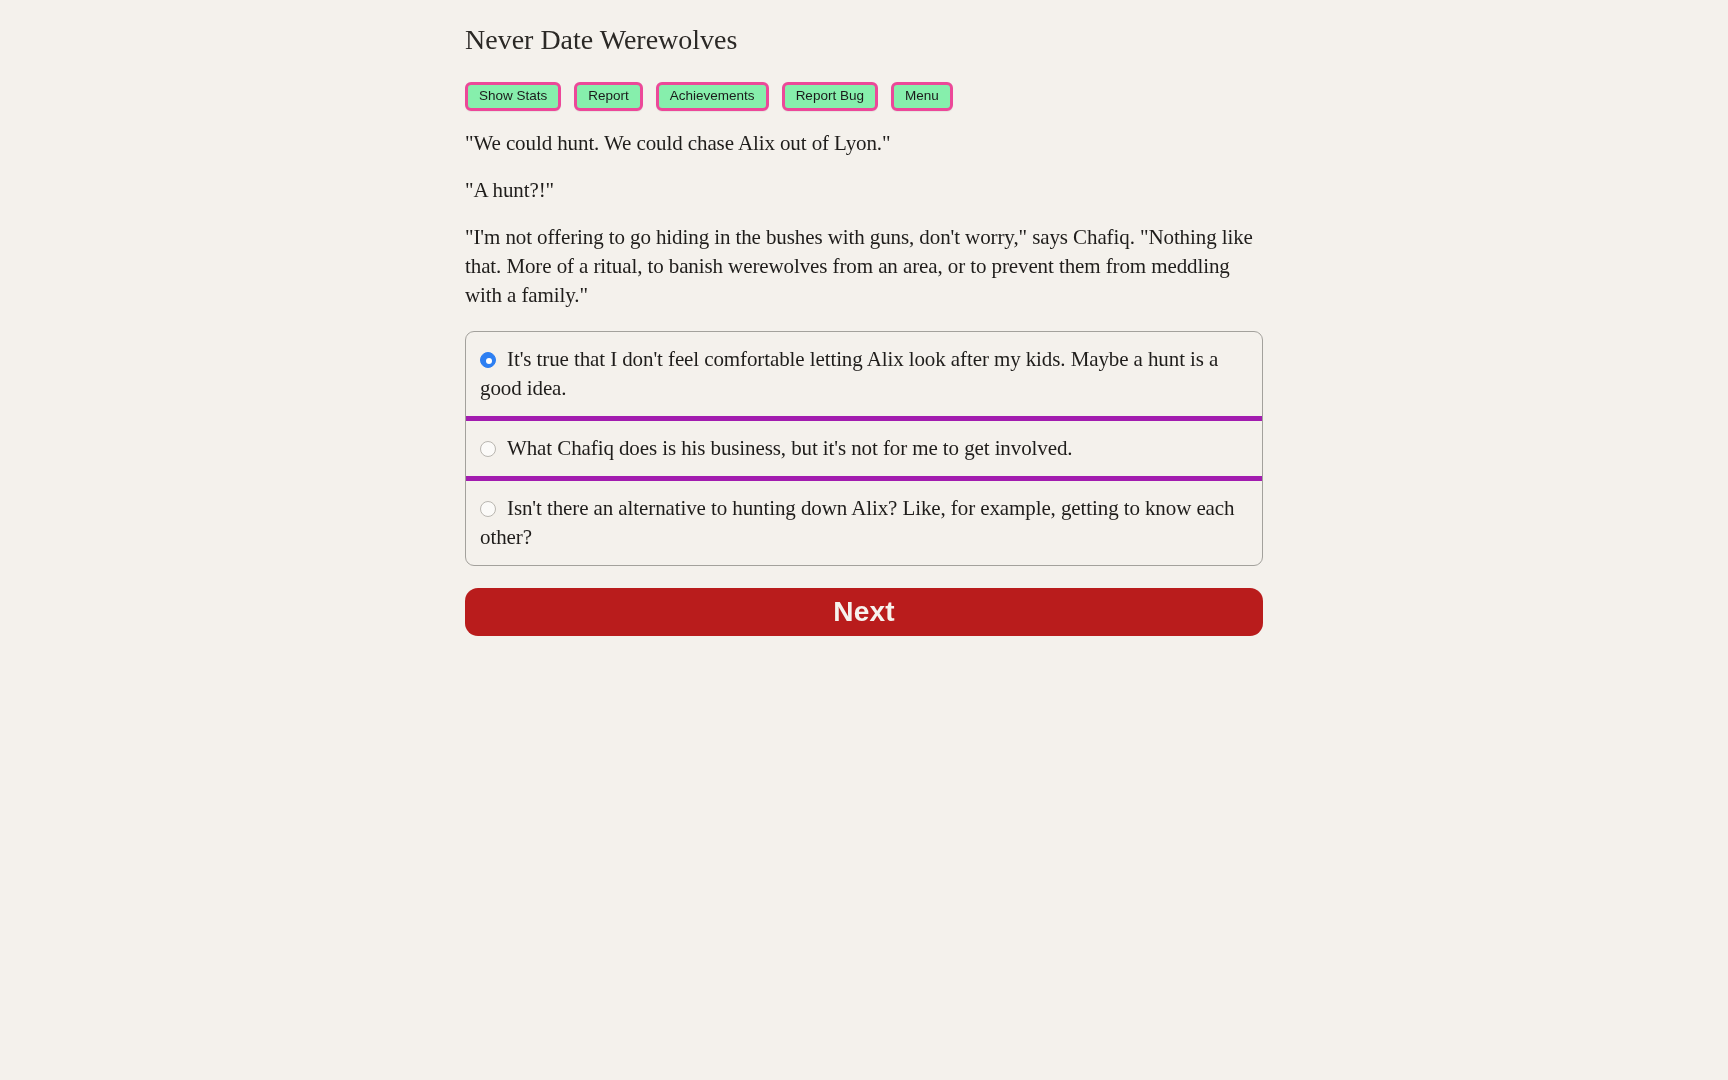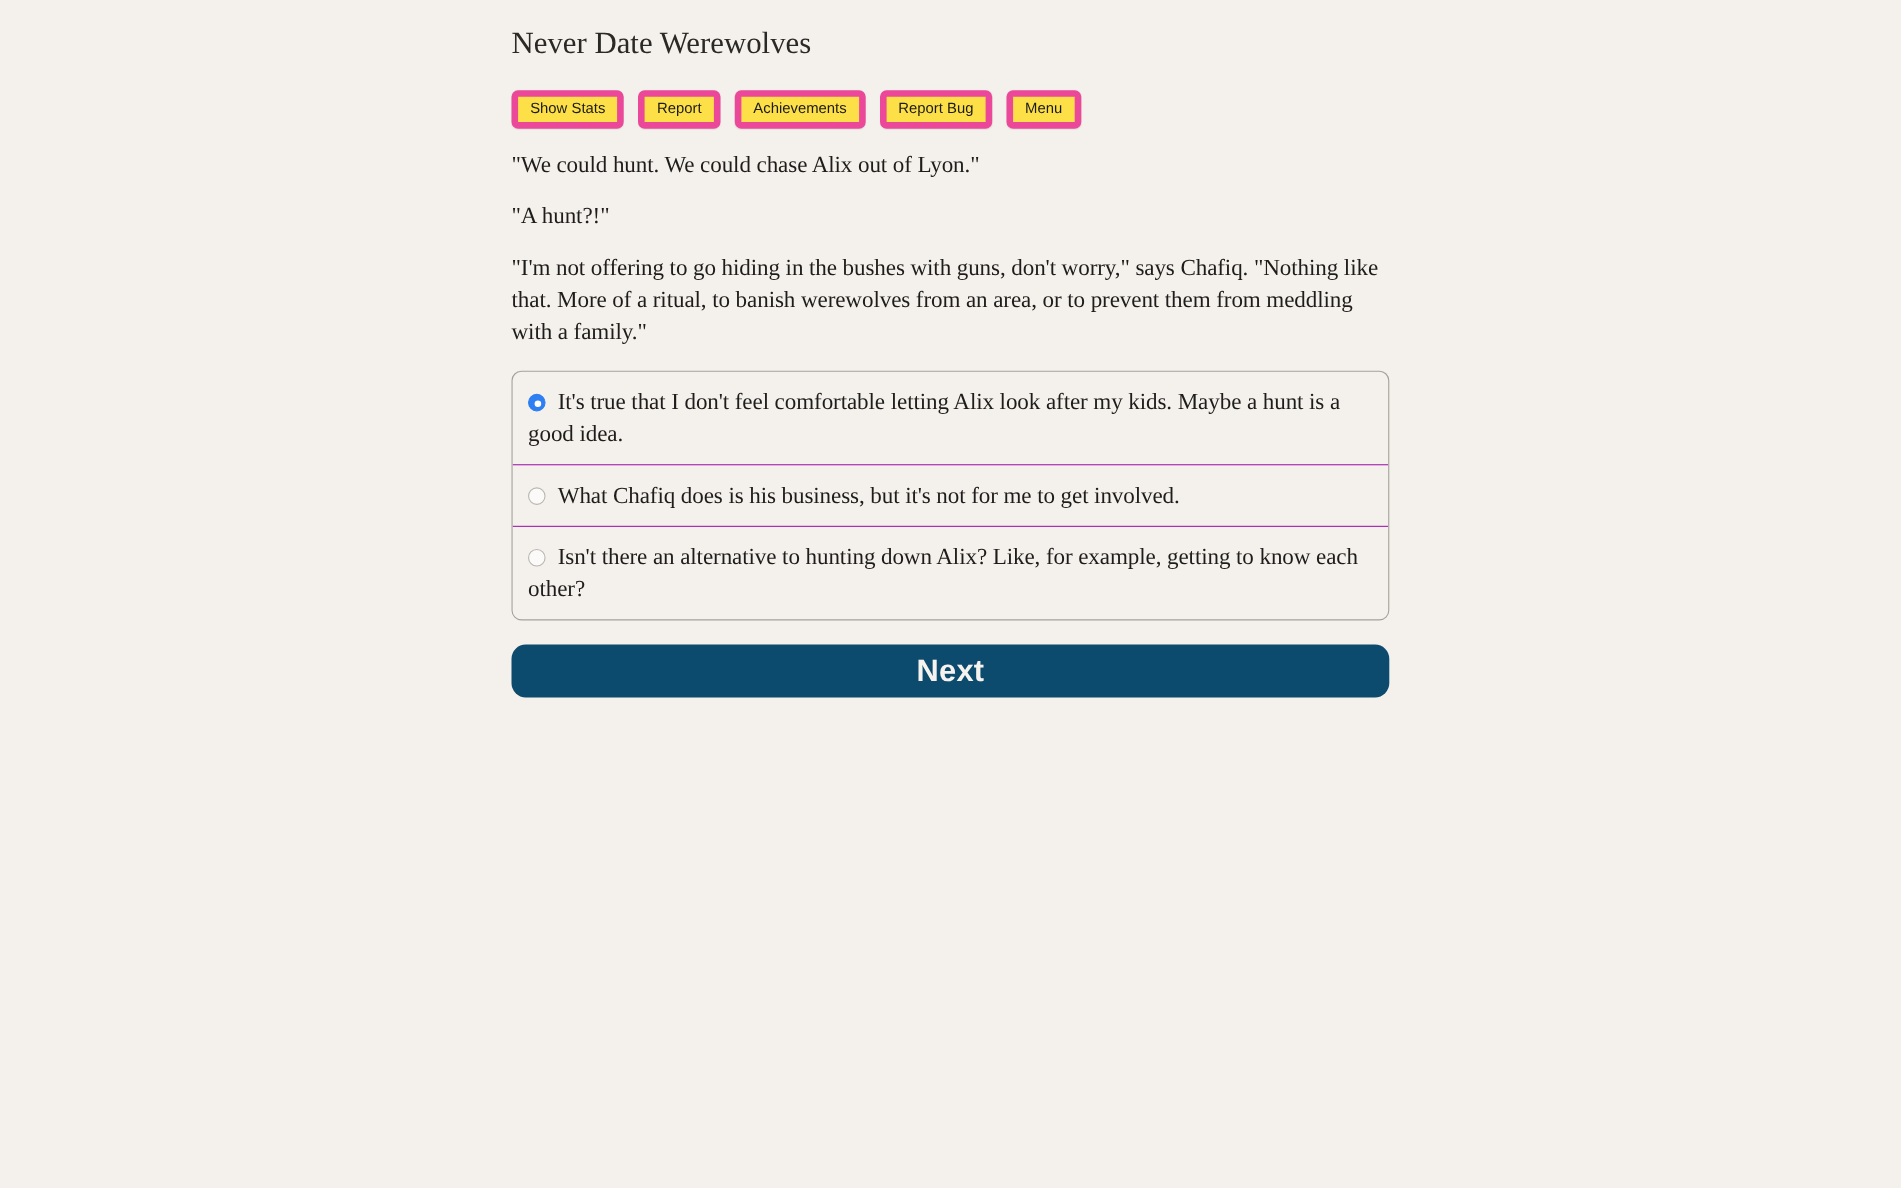--- a/index.html
+++ b/index.html
@@ -35,22 +35,22 @@
     margin-top: 24px;
     display: flex;
     gap: 13px;
     align-items: center;
   }
   .toolbar button {
     font-family: "Liberation Sans", sans-serif;
     font-size: 13.5px;
     font-weight: 500;
     color: #1b1b1b;
-    background: #fde047;
-    border: 6px solid #ec4899;
+    background: #86efac;
+    border: 3px solid #ec4899;
     border-radius: 6px;
     padding: 3px 11px 4px 11px;
     line-height: 16px;
     cursor: pointer;
     box-shadow: 0 0.5px 1px rgba(0,0,0,0.06);
   }
   .story { margin-top: 6px; }
   .story p {
     font-size: 21px;
     line-height: 29px;
@@ -65,21 +65,21 @@
   }
   .choice-option {
     display: block;
     padding: 13px 16px 13px 14px;
     font-size: 21px;
     line-height: 29px;
     letter-spacing: -0.1px;
     cursor: pointer;
   }
   .choice-option + .choice-option {
-    border-top: 1px solid #a21caf;
+    border-top: 5px solid #a21caf;
   }
   .radio {
     display: inline-block;
     width: 16px;
     height: 16px;
     border-radius: 50%;
     border: 1px solid #b9b6b0;
     background: #fbfaf8;
     vertical-align: -2px;
     margin-right: 11px;
@@ -97,21 +97,21 @@
     width: 6px;
     height: 6px;
     border-radius: 50%;
     background: #ffffff;
   }
   .next-button {
     display: block;
     width: 100%;
     margin-top: 22px;
     height: 48px;
-    background: #0c4a6e;
+    background: #b91c1c;
     border: none;
     border-radius: 13px;
     color: #f6f3ee;
     font-family: "Liberation Sans", sans-serif;
     font-size: 28px;
     font-weight: bold;
     letter-spacing: 0.2px;
     cursor: pointer;
     text-align: center;
     line-height: 48px;

